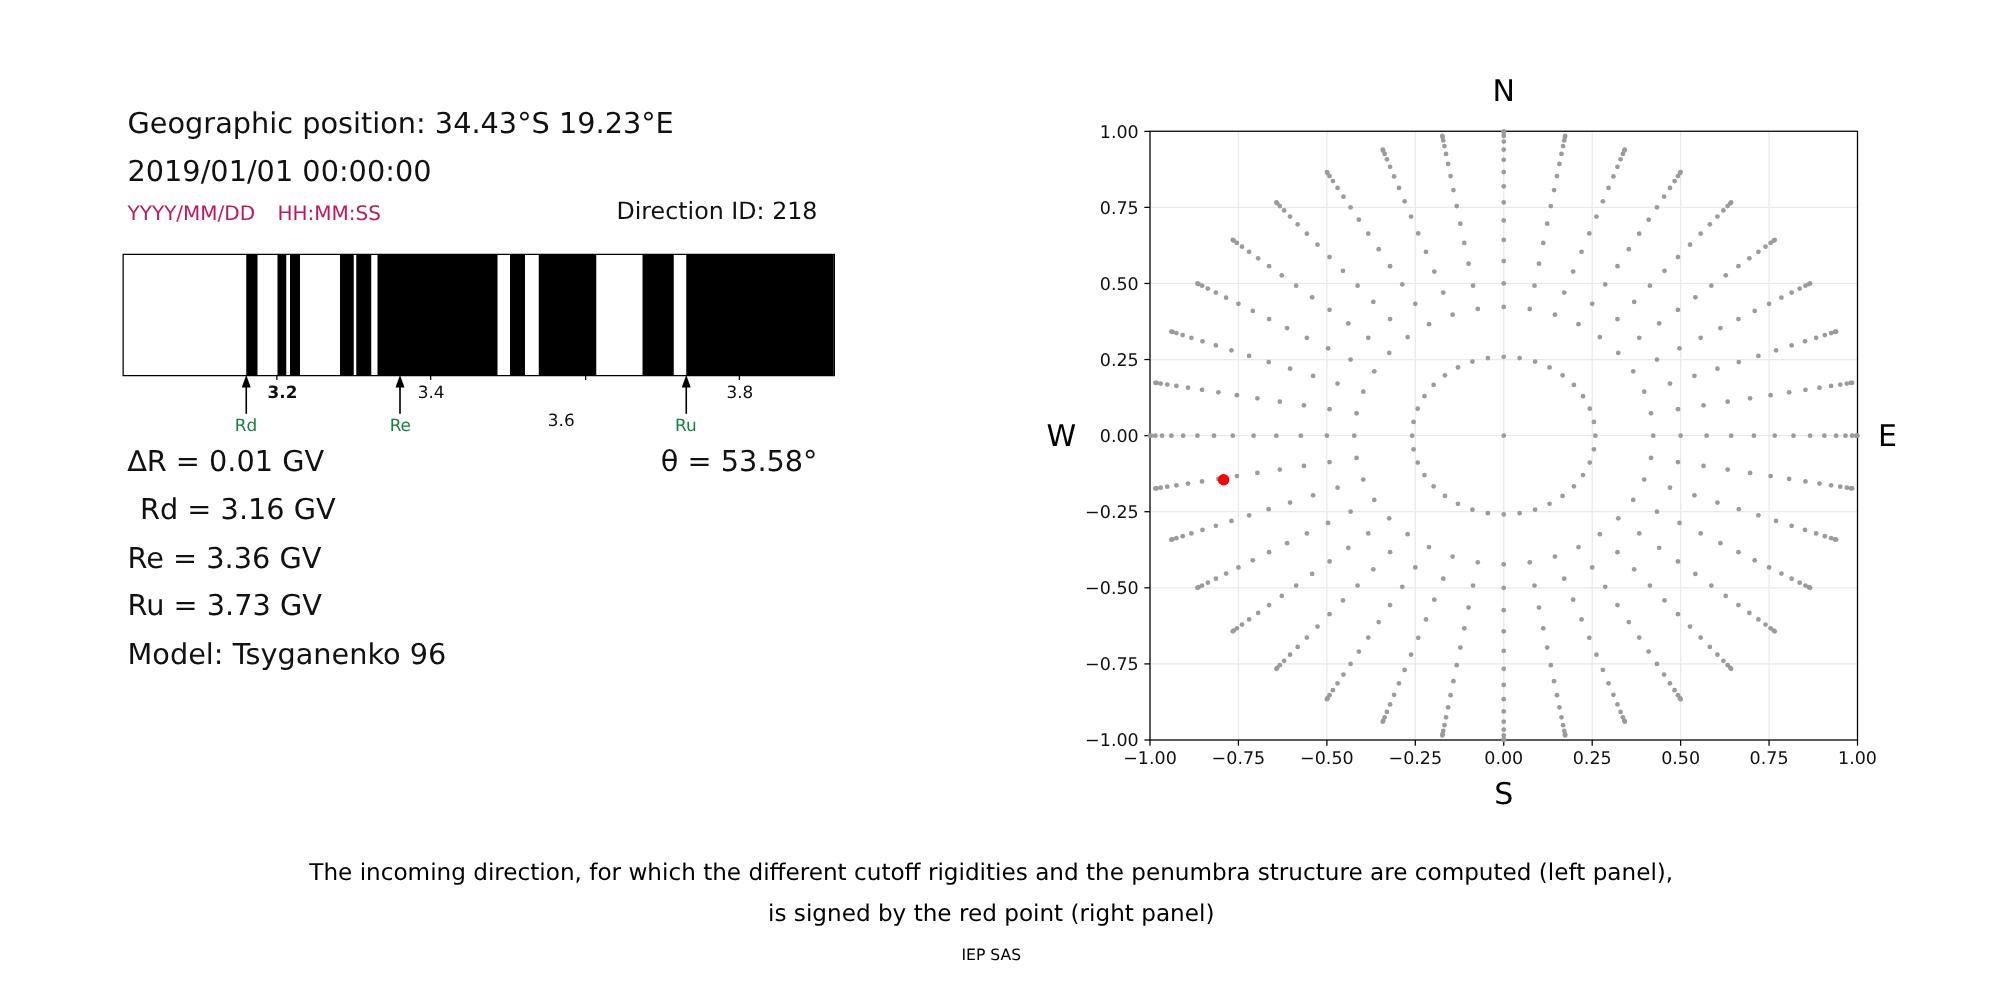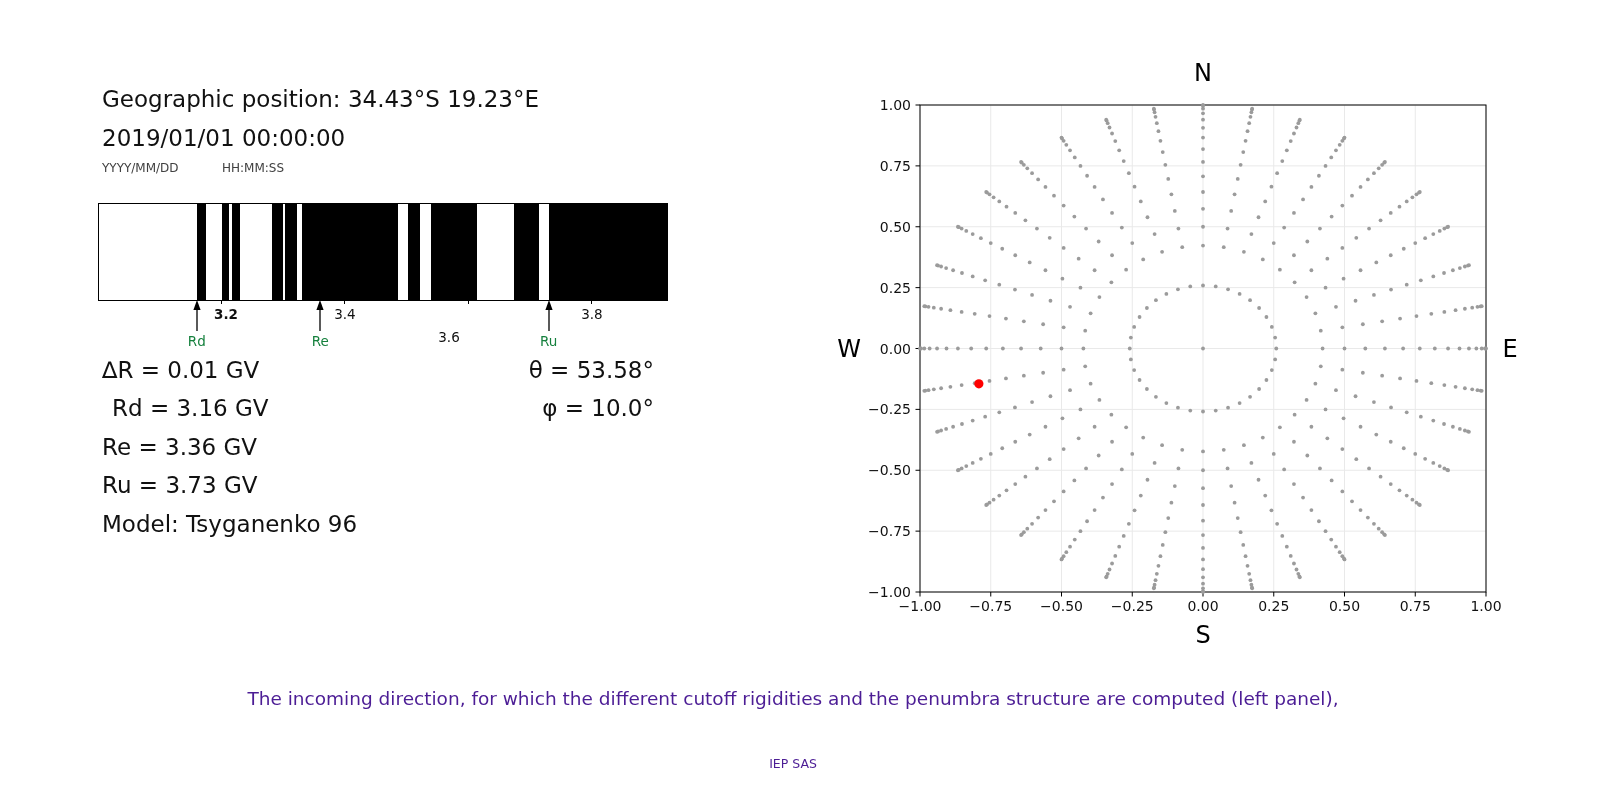--- a/index.html
+++ b/index.html
@@ -1,48 +1,49 @@
 <!DOCTYPE html>
 <html><head>
 <meta charset="utf-8">
 <style>
   html,body{margin:0;padding:0;background:#ffffff;}
   .page{position:relative;width:1600px;height:800px;background:#ffffff;overflow:hidden;
         font-family:"DejaVu Sans","Liberation Sans",sans-serif;color:#000;}
   .abs{position:absolute;white-space:nowrap;}
   .txt-main{font-size:23px;color:#111;}
-  .txt-small{font-size:12px;color:#404040;}
+  .txt-small{font-size:16px;color:#be185d;}
   .txt-dirid{font-size:19px;color:#111;}
   .right-col{text-align:right;width:300px;}
   #barcode{position:absolute;left:98px;top:203px;width:568px;height:96px;
            background:#fff;border:1px solid #000;}
   #barcode .bar{position:absolute;top:0;height:100%;}
   #barcode-axis{position:absolute;left:98px;top:300px;width:568px;height:60px;}
   .bc-tick{position:absolute;top:0;width:1px;height:4px;background:#000;}
   .bc-ticklabel{position:absolute;top:6px;transform:translateX(-50%);font-size:13.5px;color:#111;}
   .bc-marker-label{position:absolute;top:33px;transform:translateX(-50%);font-size:13.5px;color:#15803d;}
   .bc-arrow{position:absolute;top:0;}
   #plot-svg{position:absolute;left:820px;top:40px;}
-  .caption{position:absolute;left:0;width:1586px;text-align:center;color:#4c1d95;}
+  .caption{position:absolute;left:0;width:1586px;text-align:center;color:#000000;}
   .caption-line{font-size:18.5px;}
   .caption-credit{font-size:12.5px;}
 </style>
 </head>
 <body>
 
 <div class="page">
 
   <div class="abs txt-main" style="left:102px;top:86px;">Geographic position: 34.43°S 19.23°E</div>
 
   <div class="abs txt-main" style="left:102px;top:125px;">2019/01/01 00:00:00</div>
 
   <div class="abs txt-small" style="left:102px;top:161px;">YYYY/MM/DD</div>
 
   <div class="abs txt-small" style="left:222px;top:161px;">HH:MM:SS</div>
 
+  <div class="abs txt-dirid right-col" style="left:354px;top:158px;">Direction ID: 218</div>
 
   <div id="barcode">
       <div class="bar" style="left: 17.2826%; width: 1.63043%; background: rgb(0, 0, 0);"></div>
       <div class="bar" style="left: 21.7391%; width: 1.08696%; background: rgb(0, 0, 0);"></div>
       <div class="bar" style="left: 23.3696%; width: 1.41304%; background: rgb(0, 0, 0);"></div>
       <div class="bar" style="left: 30.5435%; width: 1.84783%; background: rgb(0, 0, 0);"></div>
       <div class="bar" style="left: 32.7174%; width: 2.17391%; background: rgb(0, 0, 0);"></div>
       <div class="bar" style="left: 35.7609%; width: 16.8478%; background: rgb(0, 0, 0);"></div>
       <div class="bar" style="left: 54.4565%; width: 2.06522%; background: rgb(0, 0, 0);"></div>
       <div class="bar" style="left: 58.4783%; width: 8.15217%; background: rgb(0, 0, 0);"></div>
@@ -75,21 +76,20 @@
       <div class="bc-marker-label" style="left: 450.696px;">Ru</div>
     </div>
 
   <div class="abs txt-main" style="left:102px;top:357px;">∆R = 0.01 GV</div>
   <div class="abs txt-main" style="left:112px;top:395px;">Rd = 3.16 GV</div>
   <div class="abs txt-main" style="left:102px;top:434px;">Re = 3.36 GV</div>
   <div class="abs txt-main" style="left:102px;top:472px;">Ru = 3.73 GV</div>
   <div class="abs txt-main" style="left:102px;top:511px;">Model: Tsyganenko 96</div>
 
   <div class="abs txt-main right-col" style="left:354px;top:357px;">θ = 53.58°</div>
-  <div class="abs txt-main right-col" style="left:354px;top:395px;">φ = 10.0°</div>
 
   <svg id="plot-svg" width="740" height="625" viewBox="820 40 740 625">
       <line x1="920" y1="105" x2="920" y2="592" stroke="#e9e9e9" stroke-width="1"></line>
       <line x1="920" y1="592" x2="1486" y2="592" stroke="#e9e9e9" stroke-width="1"></line>
       <line x1="990.75" y1="105" x2="990.75" y2="592" stroke="#e9e9e9" stroke-width="1"></line>
       <line x1="920" y1="531.125" x2="1486" y2="531.125" stroke="#e9e9e9" stroke-width="1"></line>
       <line x1="1061.5" y1="105" x2="1061.5" y2="592" stroke="#e9e9e9" stroke-width="1"></line>
       <line x1="920" y1="470.25" x2="1486" y2="470.25" stroke="#e9e9e9" stroke-width="1"></line>
       <line x1="1132.25" y1="105" x2="1132.25" y2="592" stroke="#e9e9e9" stroke-width="1"></line>
       <line x1="920" y1="409.375" x2="1486" y2="409.375" stroke="#e9e9e9" stroke-width="1"></line>
@@ -682,15 +682,16 @@
       <circle cx="1156.8212171398707" cy="123.1610631600083" r="1.9" fill="#9b9b9b"></circle>
       <circle cx="1155.5320535624846" cy="116.87032243561785" r="1.9" fill="#9b9b9b"></circle>
       <circle cx="1154.6041497194178" cy="112.34242341931568" r="1.9" fill="#9b9b9b"></circle>
       <circle cx="1154.0445675191997" cy="109.61182615663591" r="1.9" fill="#9b9b9b"></circle>
       <circle cx="1153.8575657202587" cy="108.69931214152734" r="1.9" fill="#9b9b9b"></circle>
       <circle cx="1203" cy="348.5" r="1.9" fill="#9b9b9b"></circle>
       <circle cx="978.864" cy="383.8075" r="4.6" fill="#ff0000"></circle>
     </svg>
 
   <div class="caption caption-line" style="top:688px;">The incoming direction, for which the different cutoff rigidities and the penumbra structure are computed (left panel),</div>
+  <div class="caption caption-line" style="top:721px;">is signed by the red point (right panel)</div>
   <div class="caption caption-credit" style="top:756px;">IEP SAS</div>
 
 </div>
 
 </body></html>

